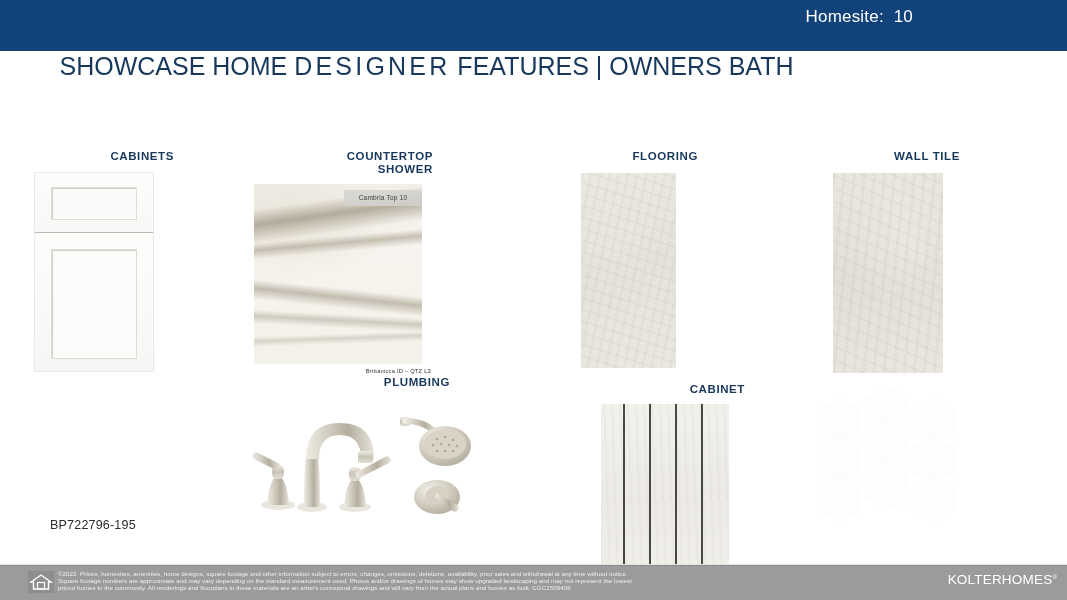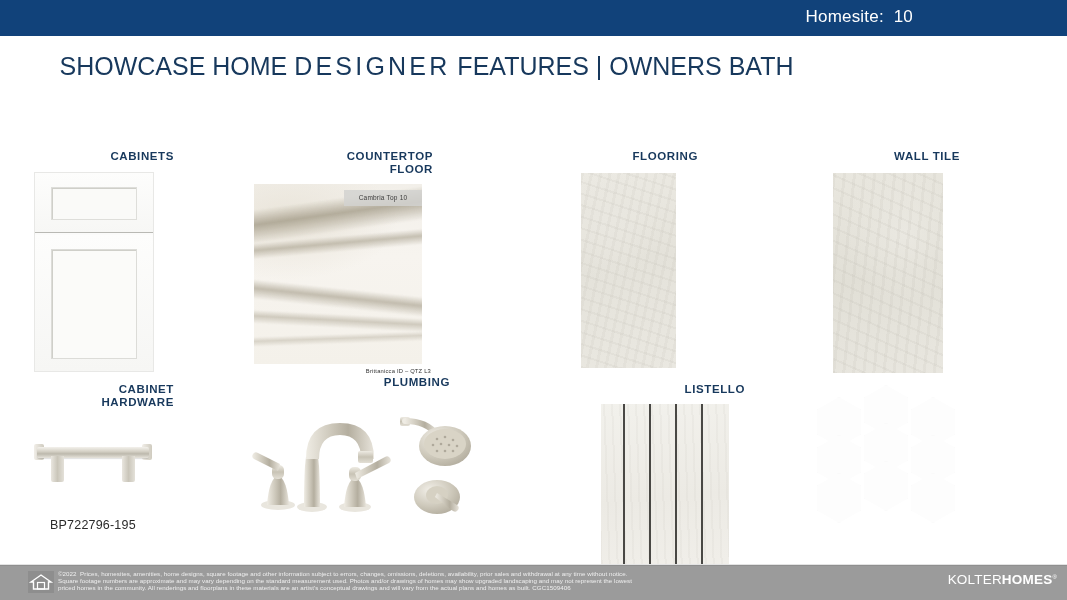--- a/index.html
+++ b/index.html
@@ -6,21 +6,21 @@
   html,body{
     width:1067px; height:600px;
     background:#ffffff;
     font-family:"Liberation Sans", sans-serif;
     overflow:hidden;
   }
   .page{ position:relative; width:1067px; height:600px; background:#fff; }
 
   
   .topbar{
-    position:absolute; left:0; top:0; width:1067px; height:36px;
+    position:absolute; left:0; top:0; width:1067px; height:51px;
     background:#11427a;
   }
   .topbar-inner{
     position:absolute; left:0; top:0; width:1067px; height:34px;
     display:flex; align-items:center; justify-content:flex-end;
     padding-right:154px;
   }
   .homesite{
     color:#ffffff; font-size:17px; letter-spacing:.2px; white-space:pre;
   }
@@ -188,21 +188,21 @@
   .legal{
     position:absolute; left:58px; top:570px; width:860px;
     color:#efefef; font-size:6.2px; line-height:7.2px; letter-spacing:.05px;
   }
   .legal span{ display:block; white-space:pre; }
   .brand{
     position:absolute; right:10px; top:572px;
     color:#ffffff; font-size:13.5px; letter-spacing:.2px; white-space:pre;
   }
   .brand b{ font-weight:normal; }
-  .brand i{ font-style:normal; font-weight:700; }
+  .brand i{ font-style:normal; font-weight:400; }
   .brand sup{ font-size:6px; vertical-align:super; }
   .divider{
     position:absolute; left:0; top:564px; width:1067px; height:1px; background:#e3e3e3;
   }
 </style>
 </head>
 <body>
 
 <div class="page">
 
@@ -223,21 +223,21 @@
           <div class="cab-drawer-inner"></div>
         </div>
         <div class="cab-door">
           <div class="cab-door-inner"></div>
         </div>
       </div>
     </div>
 
     <div class="cell c-counter">
       <div class="cap">COUNTERTOP
-FLOOR</div>
+SHOWER</div>
       <div class="quartz-wrap">
         <div class="quartz">
           <div class="vein v1"></div>
           <div class="vein v2"></div>
           <div class="vein v3"></div>
           <div class="vein v4"></div>
           <div class="vein v5"></div>
         </div>
         <div class="q-tag">Cambria Top 10</div>
       </div>
@@ -247,31 +247,20 @@
     <div class="cell c-flooring">
       <div class="cap">FLOORING</div>
       <div class="stone"></div>
     </div>
 
     <div class="cell c-wall">
       <div class="cap">WALL TILE</div>
       <div class="stone2"></div>
     </div>
 
-    <div class="cell c-hardware">
-      <div class="cap">CABINET
-HARDWARE</div>
-      <div class="pull-wrap">
-        <div class="pull-end pe-l"></div>
-        <div class="pull-end pe-r"></div>
-        <div class="pull-bar"></div>
-        <div class="pull-foot pf-l"></div>
-        <div class="pull-foot pf-r"></div>
-      </div>
-    </div>
     <div class="sku">BP722796-195</div>
 
     <div class="cell c-plumb">
       <div class="cap">PLUMBING</div>
       <div class="plumb-art">
         <svg width="232" height="120" viewBox="0 0 232 120">
           <defs>
             <linearGradient id="nk" x1="0" y1="0" x2="1" y2="0">
               <stop offset="0" stop-color="#efece4"></stop>
               <stop offset="0.35" stop-color="#cfcabd"></stop>
@@ -333,21 +322,21 @@
           <g>
             <ellipse cx="195" cy="96" rx="23" ry="17" fill="url(#nkr)"></ellipse>
             <ellipse cx="195" cy="94" rx="11" ry="9" fill="#d6d1c3"></ellipse>
             <path d="M195 92 L215 104 q3 2 1 5 q-2 3 -5 1 L193 96 z" fill="url(#nk)"></path>
           </g>
         </svg>
       </div>
     </div>
 
     <div class="cell c-listello">
-      <div class="cap">LISTELLO</div>
+      <div class="cap">CABINET</div>
       <div class="listello">
         <div class="lst" style="left:22px"></div>
         <div class="lst" style="left:48px"></div>
         <div class="lst" style="left:74px"></div>
         <div class="lst" style="left:100px"></div>
       </div>
     </div>
 
     <div class="cell c-shower">
       <div class="hexgrid">

